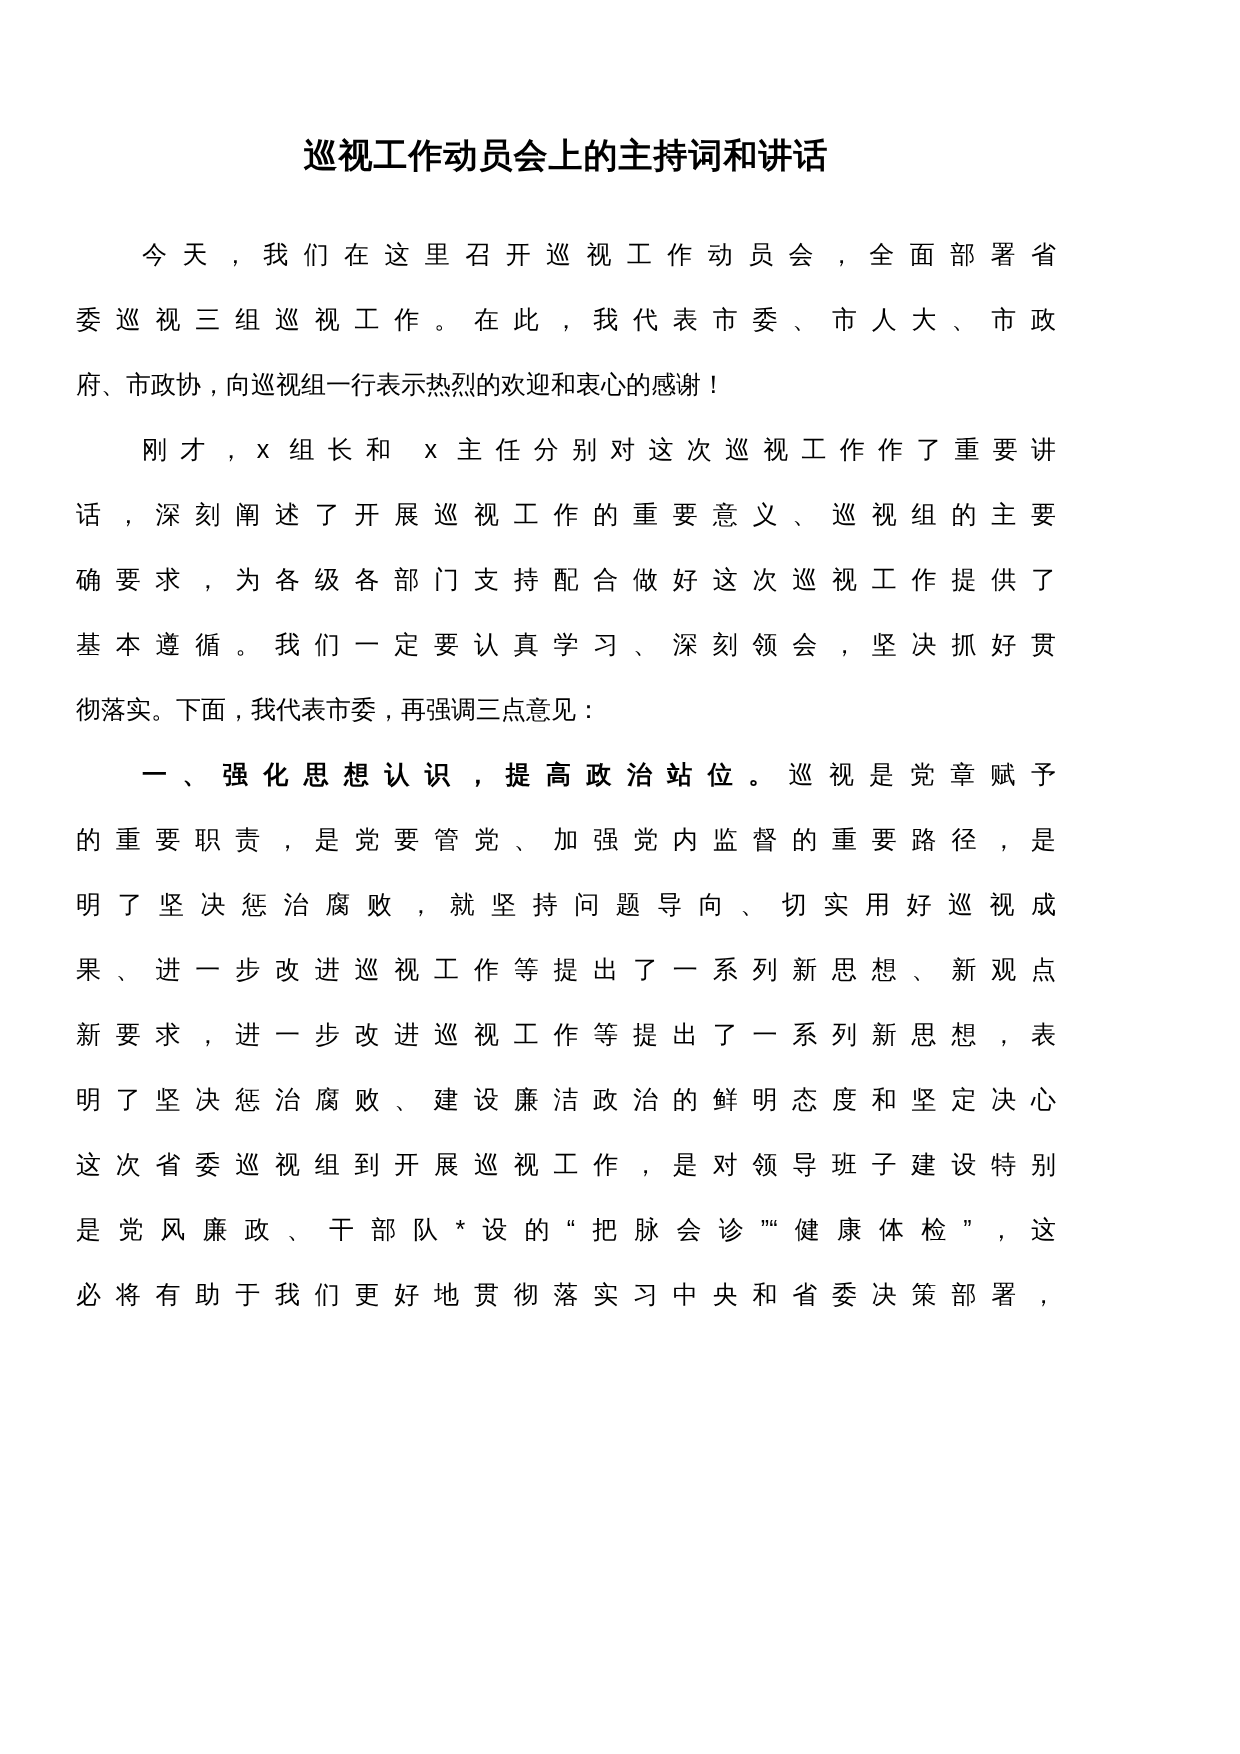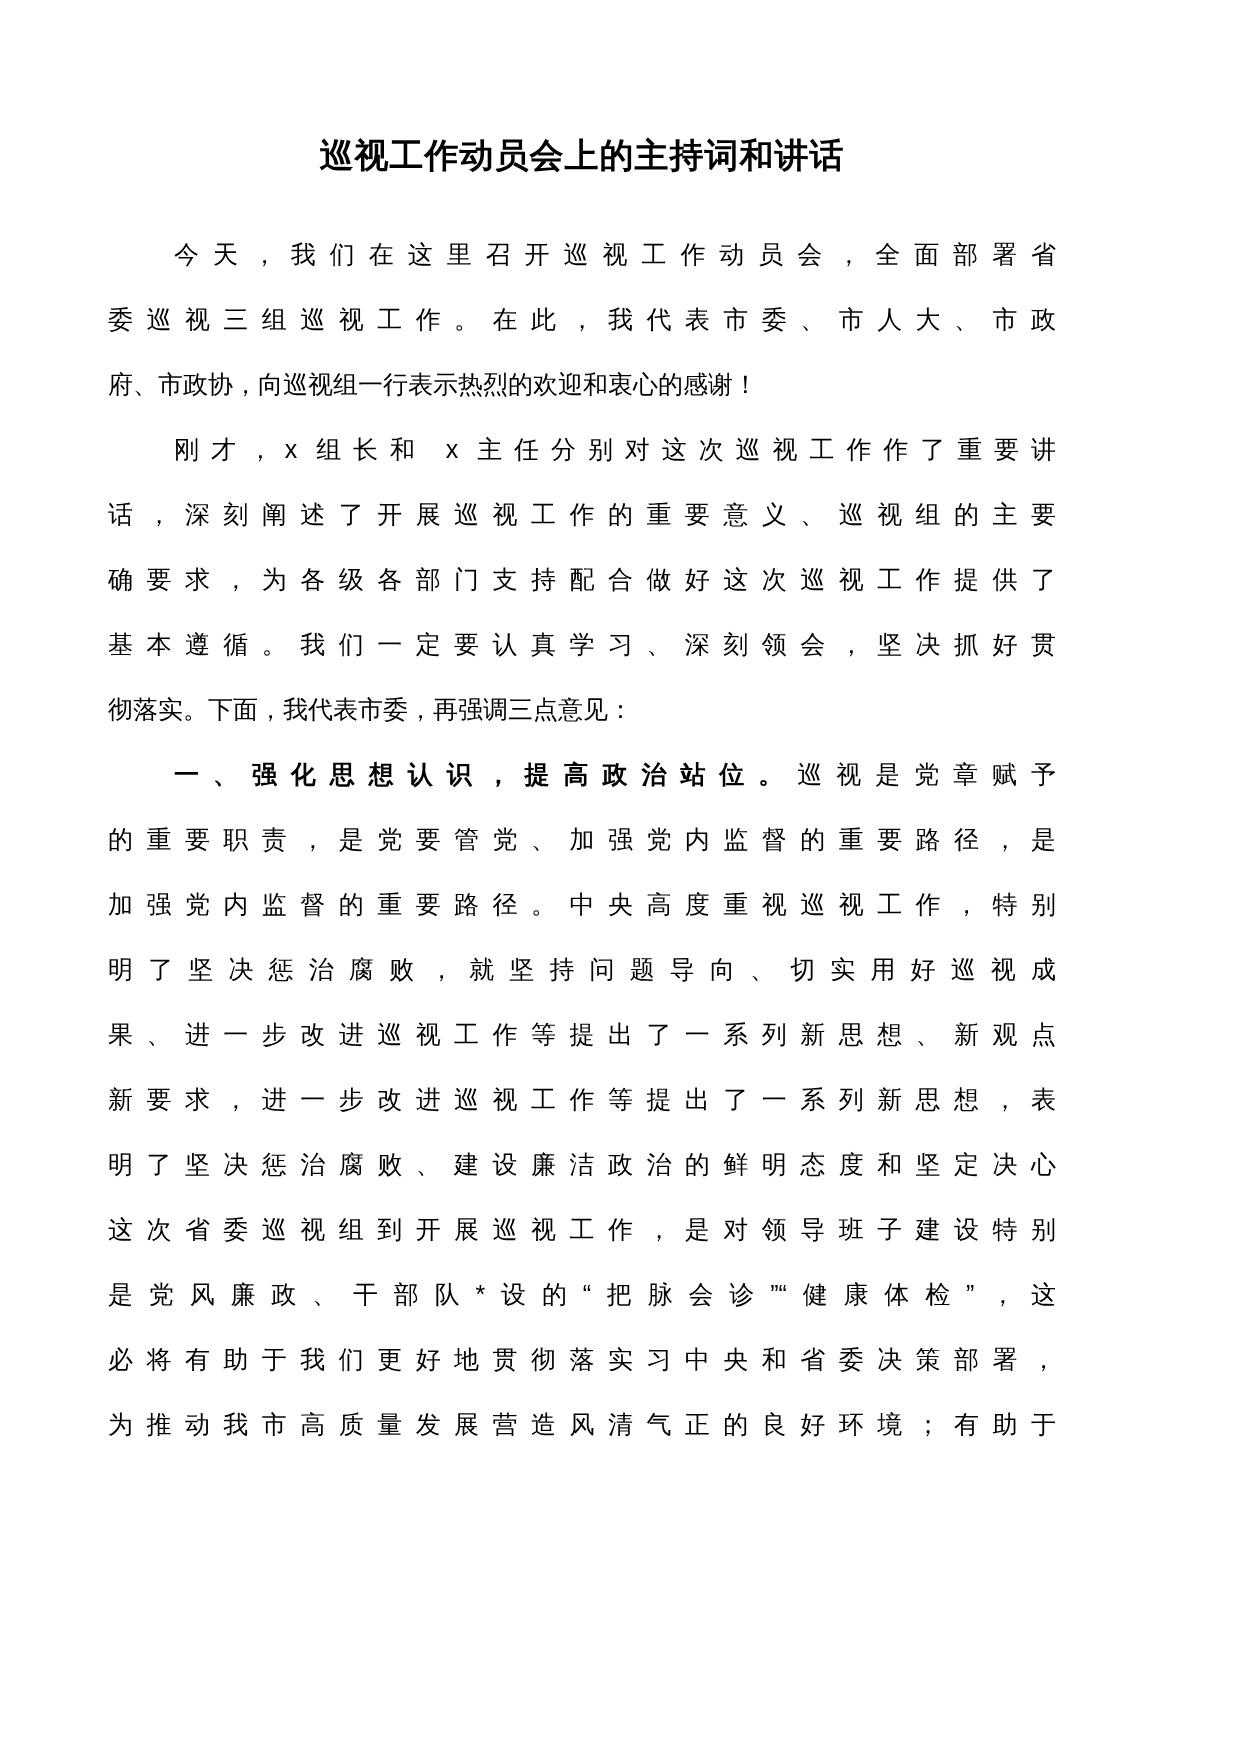--- a/index.html
+++ b/index.html
@@ -7,21 +7,21 @@
     padding: 0;
     background: #ffffff;
   }
   .page {
     position: relative;
     width: 1240px;
     height: 1754px;
     margin: 0 auto;
     background: #ffffff;
     box-sizing: border-box;
-    padding: 118px 184px 0 108px;
+    padding: 118px 184px 0 76px;
     overflow: hidden;
     font-family: "Liberation Sans", sans-serif;
     color: #000000;
   }
   .doc-title {
     font-size: 34px;
     font-weight: 900;
     text-align: center;
     line-height: 74px;
     letter-spacing: 1px;
@@ -65,24 +65,22 @@
       <div class="para">
         <div class="line indent">刚才，x 组长和 x 主任分别对这次巡视工作作了重要讲</div>
         <div class="line">话，深刻阐述了开展巡视工作的重要意义、巡视组的主要</div>
         <div class="line">确要求，为各级各部门支持配合做好这次巡视工作提供了</div>
         <div class="line">基本遵循。我们一定要认真学习、深刻领会，坚决抓好贯</div>
         <div class="line last">彻落实。下面，我代表市委，再强调三点意见：</div>
       </div>
       <div class="para">
         <div class="line indent"><b>一、强化思想认识，提高政治站位。</b>巡视是党章赋予</div>
         <div class="line">的重要职责，是党要管党、加强党内监督的重要路径，是</div>
-        <div class="line">加强党内监督的重要路径。中央高度重视巡视工作，特别</div>
         <div class="line">明了坚决惩治腐败，就坚持问题导向、切实用好巡视成</div>
         <div class="line">果、进一步改进巡视工作等提出了一系列新思想、新观点</div>
         <div class="line">新要求，进一步改进巡视工作等提出了一系列新思想，表</div>
         <div class="line">明了坚决惩治腐败、建设廉洁政治的鲜明态度和坚定决心</div>
         <div class="line">这次省委巡视组到开展巡视工作，是对领导班子建设特别</div>
         <div class="line">是党风廉政、干部队*设的“把脉会诊”“健康体检”，这</div>
         <div class="line">必将有助于我们更好地贯彻落实习中央和省委决策部署，</div>
-        <div class="line">为推动我市高质量发展营造风清气正的良好环境；有助于</div>
       </div>
     </div>
 </div>
 
 </body></html>

